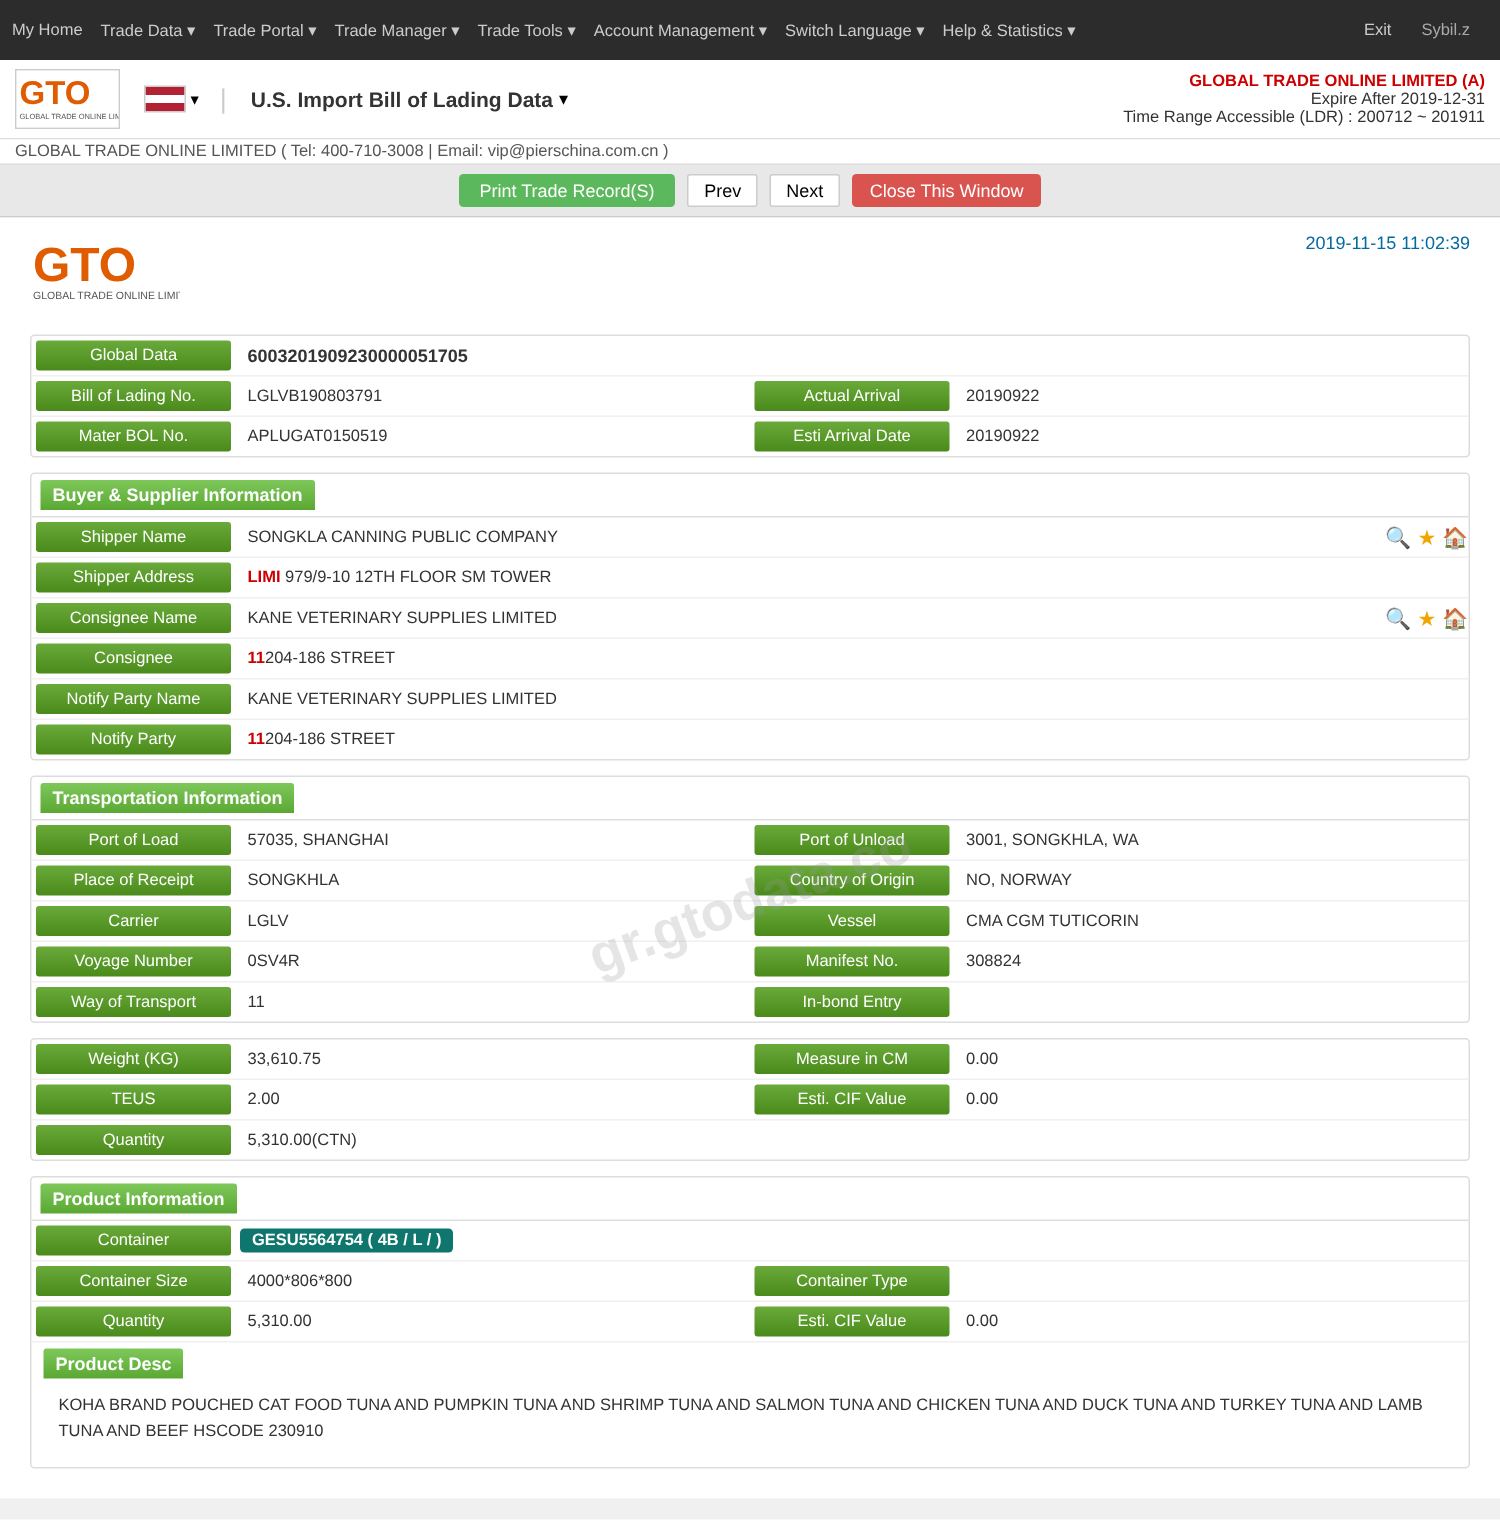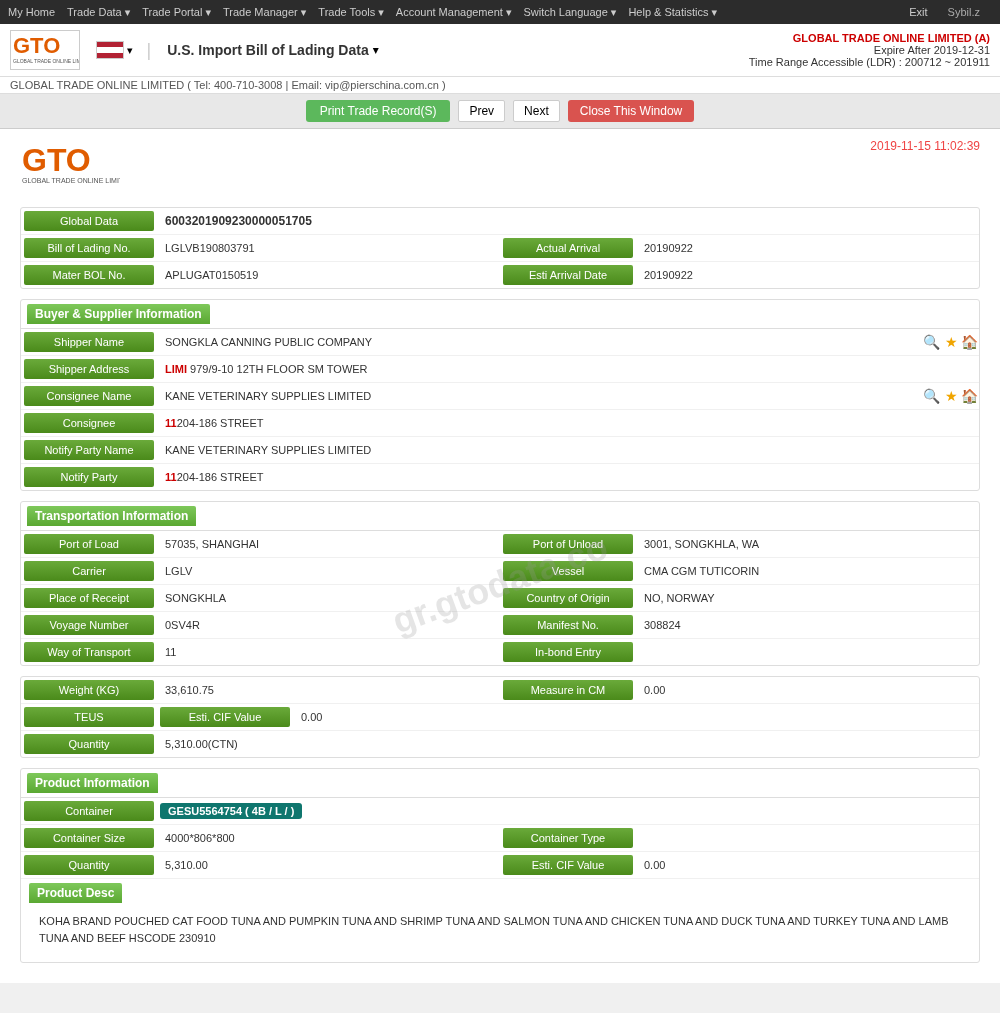--- a/index.html
+++ b/index.html
@@ -1,19 +1,19 @@
 <!DOCTYPE html>
 <html><head>
   <meta charset="utf-8">
   <style>
     * { margin: 0; padding: 0; box-sizing: border-box; }
     body { font-family: Arial, sans-serif; font-size: 12px; background: #f0f0f0; width: 1000px; }
     
     
-    .top-nav { background: #2c2c2c; color: #ccc; display: flex; align-items: center; padding: 0 8px; height: 24px; font-size: 11px; }
+    .top-nav { background: #2c2c2c; color: #ccc; display: flex; align-items: center; padding: 0 8px; height: 40px; font-size: 11px; }
     .top-nav span { margin-right: 12px; cursor: pointer; }
     .top-nav .exit { margin-left: auto; }
     .top-nav .user { margin-left: 8px; color: #aaa; }
 
     
     .header-bar { background: #fff; display: flex; align-items: center; padding: 6px 10px; border-bottom: 1px solid #ddd; }
     .logo-area { display: flex; align-items: center; }
     .logo-box { width: 70px; height: 40px; background: #fff; border: 1px solid #ccc; display: flex; align-items: center; justify-content: center; margin-right: 8px; }
     .flag-area { display: flex; align-items: center; margin: 0 8px; }
     .flag { width: 28px; height: 18px; background: linear-gradient(to bottom, #B22234 33%, #fff 33%, #fff 66%, #B22234 66%); border: 1px solid #ccc; }
@@ -26,21 +26,21 @@
     .action-bar { background: #e8e8e8; display: flex; align-items: center; justify-content: center; padding: 6px; gap: 8px; border-bottom: 1px solid #ccc; }
     .btn-print { background: #5cb85c; color: #fff; border: none; padding: 4px 14px; border-radius: 3px; cursor: pointer; font-size: 12px; }
     .btn-nav { background: #fff; border: 1px solid #ccc; padding: 3px 10px; cursor: pointer; font-size: 12px; border-radius: 2px; }
     .btn-close { background: #d9534f; color: #fff; border: none; padding: 4px 12px; border-radius: 3px; cursor: pointer; font-size: 12px; }
 
     
     .main-content { background: #fff; margin: 0; padding: 10px 20px; }
     
     
     .record-header { display: flex; justify-content: space-between; align-items: flex-start; margin-bottom: 10px; }
-    .record-datetime { font-size: 12px; color: #ef4444; }
+    .record-datetime { font-size: 12px; color: #0369a1; }
 
     
     .data-section { border: 1px solid #ddd; margin-bottom: 10px; border-radius: 3px; }
     .section-title { background: linear-gradient(to bottom, #7ec85a, #5aa832); color: #fff; padding: 3px 8px; font-size: 12px; font-weight: bold; border-radius: 2px 2px 0 0; display: inline-block; margin: 0; }
     .section-title-wrap { padding: 4px 6px; border-bottom: 1px solid #ddd; }
     .data-row { display: flex; align-items: center; border-bottom: 1px solid #f0f0f0; }
     .data-row:last-child { border-bottom: none; }
     .field-label { background: linear-gradient(to bottom, #6aaa3a, #4a8a1a); color: #fff; padding: 4px 8px; min-width: 130px; font-size: 11px; border-radius: 2px; margin: 3px; white-space: nowrap; text-align: center; }
     .field-value { padding: 3px 8px; font-size: 11px; color: #333; flex: 1; }
     
@@ -201,32 +201,32 @@
       <span class="section-title">Transportation Information</span>
     </div>
     <div class="watermark">gr.gtodata.co</div>
     <div class="data-row">
       <span class="field-label">Port of Load</span>
       <span class="field-value">57035, SHANGHAI</span>
       <span class="field-label">Port of Unload</span>
       <span class="field-value">3001, SONGKHLA, WA</span>
     </div>
     <div class="data-row">
+      <span class="field-label">Place of Receipt</span>
+      <span class="field-value">SONGKHLA</span>
+      <span class="field-label">Country of Origin</span>
+      <span class="field-value">NO, NORWAY</span>
+    </div>
+    <div class="data-row">
       <span class="field-label">Carrier</span>
       <span class="field-value">LGLV</span>
       <span class="field-label">Vessel</span>
       <span class="field-value">CMA CGM TUTICORIN</span>
     </div>
     <div class="data-row">
-      <span class="field-label">Place of Receipt</span>
-      <span class="field-value">SONGKHLA</span>
-      <span class="field-label">Country of Origin</span>
-      <span class="field-value">NO, NORWAY</span>
-    </div>
-    <div class="data-row">
       <span class="field-label">Voyage Number</span>
       <span class="field-value">0SV4R</span>
       <span class="field-label">Manifest No.</span>
       <span class="field-value">308824</span>
     </div>
     <div class="data-row">
       <span class="field-label">Way of Transport</span>
       <span class="field-value">11</span>
       <span class="field-label">In-bond Entry</span>
       <span class="field-value"></span>
@@ -235,20 +235,21 @@
 
   <div class="data-section">
     <div class="data-row">
       <span class="field-label">Weight (KG)</span>
       <span class="field-value">33,610.75</span>
       <span class="field-label">Measure in CM</span>
       <span class="field-value">0.00</span>
     </div>
     <div class="data-row">
       <span class="field-label">TEUS</span>
+      <span class="field-value">2.00</span>
       <span class="field-label">Esti. CIF Value</span>
       <span class="field-value">0.00</span>
     </div>
     <div class="data-row">
       <span class="field-label">Quantity</span>
       <span class="field-value">5,310.00(CTN)</span>
     </div>
   </div>
 
   <div class="data-section">

